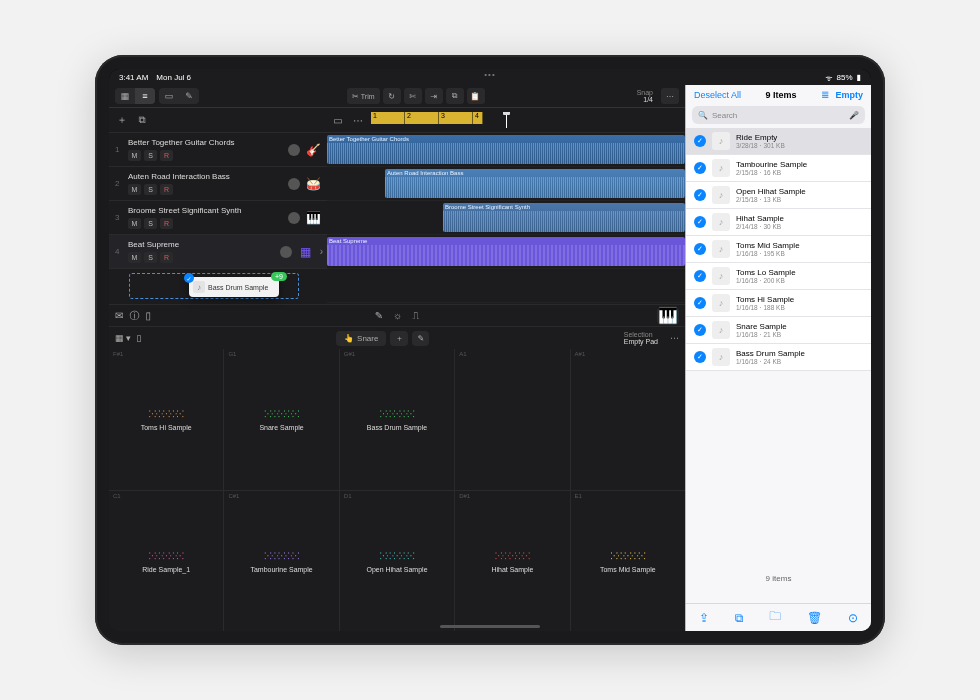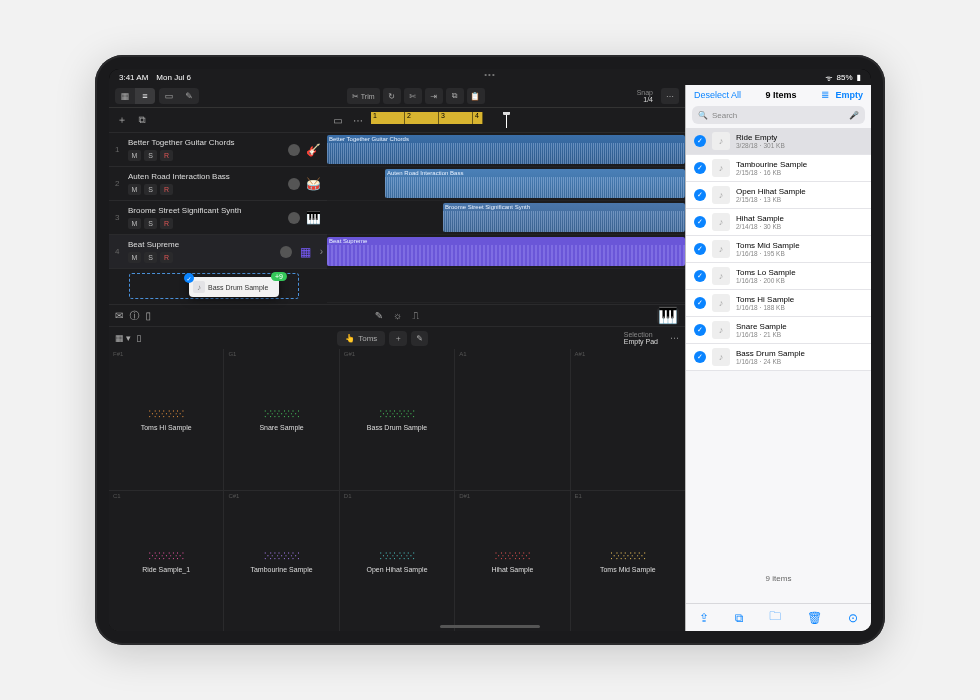--- a/index.html
+++ b/index.html
@@ -332,21 +332,21 @@
             <span class="ic">☼</span>
             <span class="ic">⎍</span>
           </div>
           <div class="mid-right kbd-btn">🎹</div>
         </div>
 
         <div class="pad-toolbar">
           <span>▦ ▾</span>
           <span>▯</span>
           <div style="flex:1;display:flex;justify-content:center;gap:4px;">
-            <div class="play-btn">👆 <span>Toms</span></div>
+            <div class="play-btn">👆 <span>Snare</span></div>
             <div class="play-btn" style="padding:2px 5px;">＋</div>
             <div class="play-btn" style="padding:2px 5px;">✎</div>
           </div>
           <div class="sel-box">
             <div>Selection</div>
             <div style="color:#ddd;">Empty Pad</div>
           </div>
           <span style="margin-left:6px;">⋯</span>
         </div>
 

